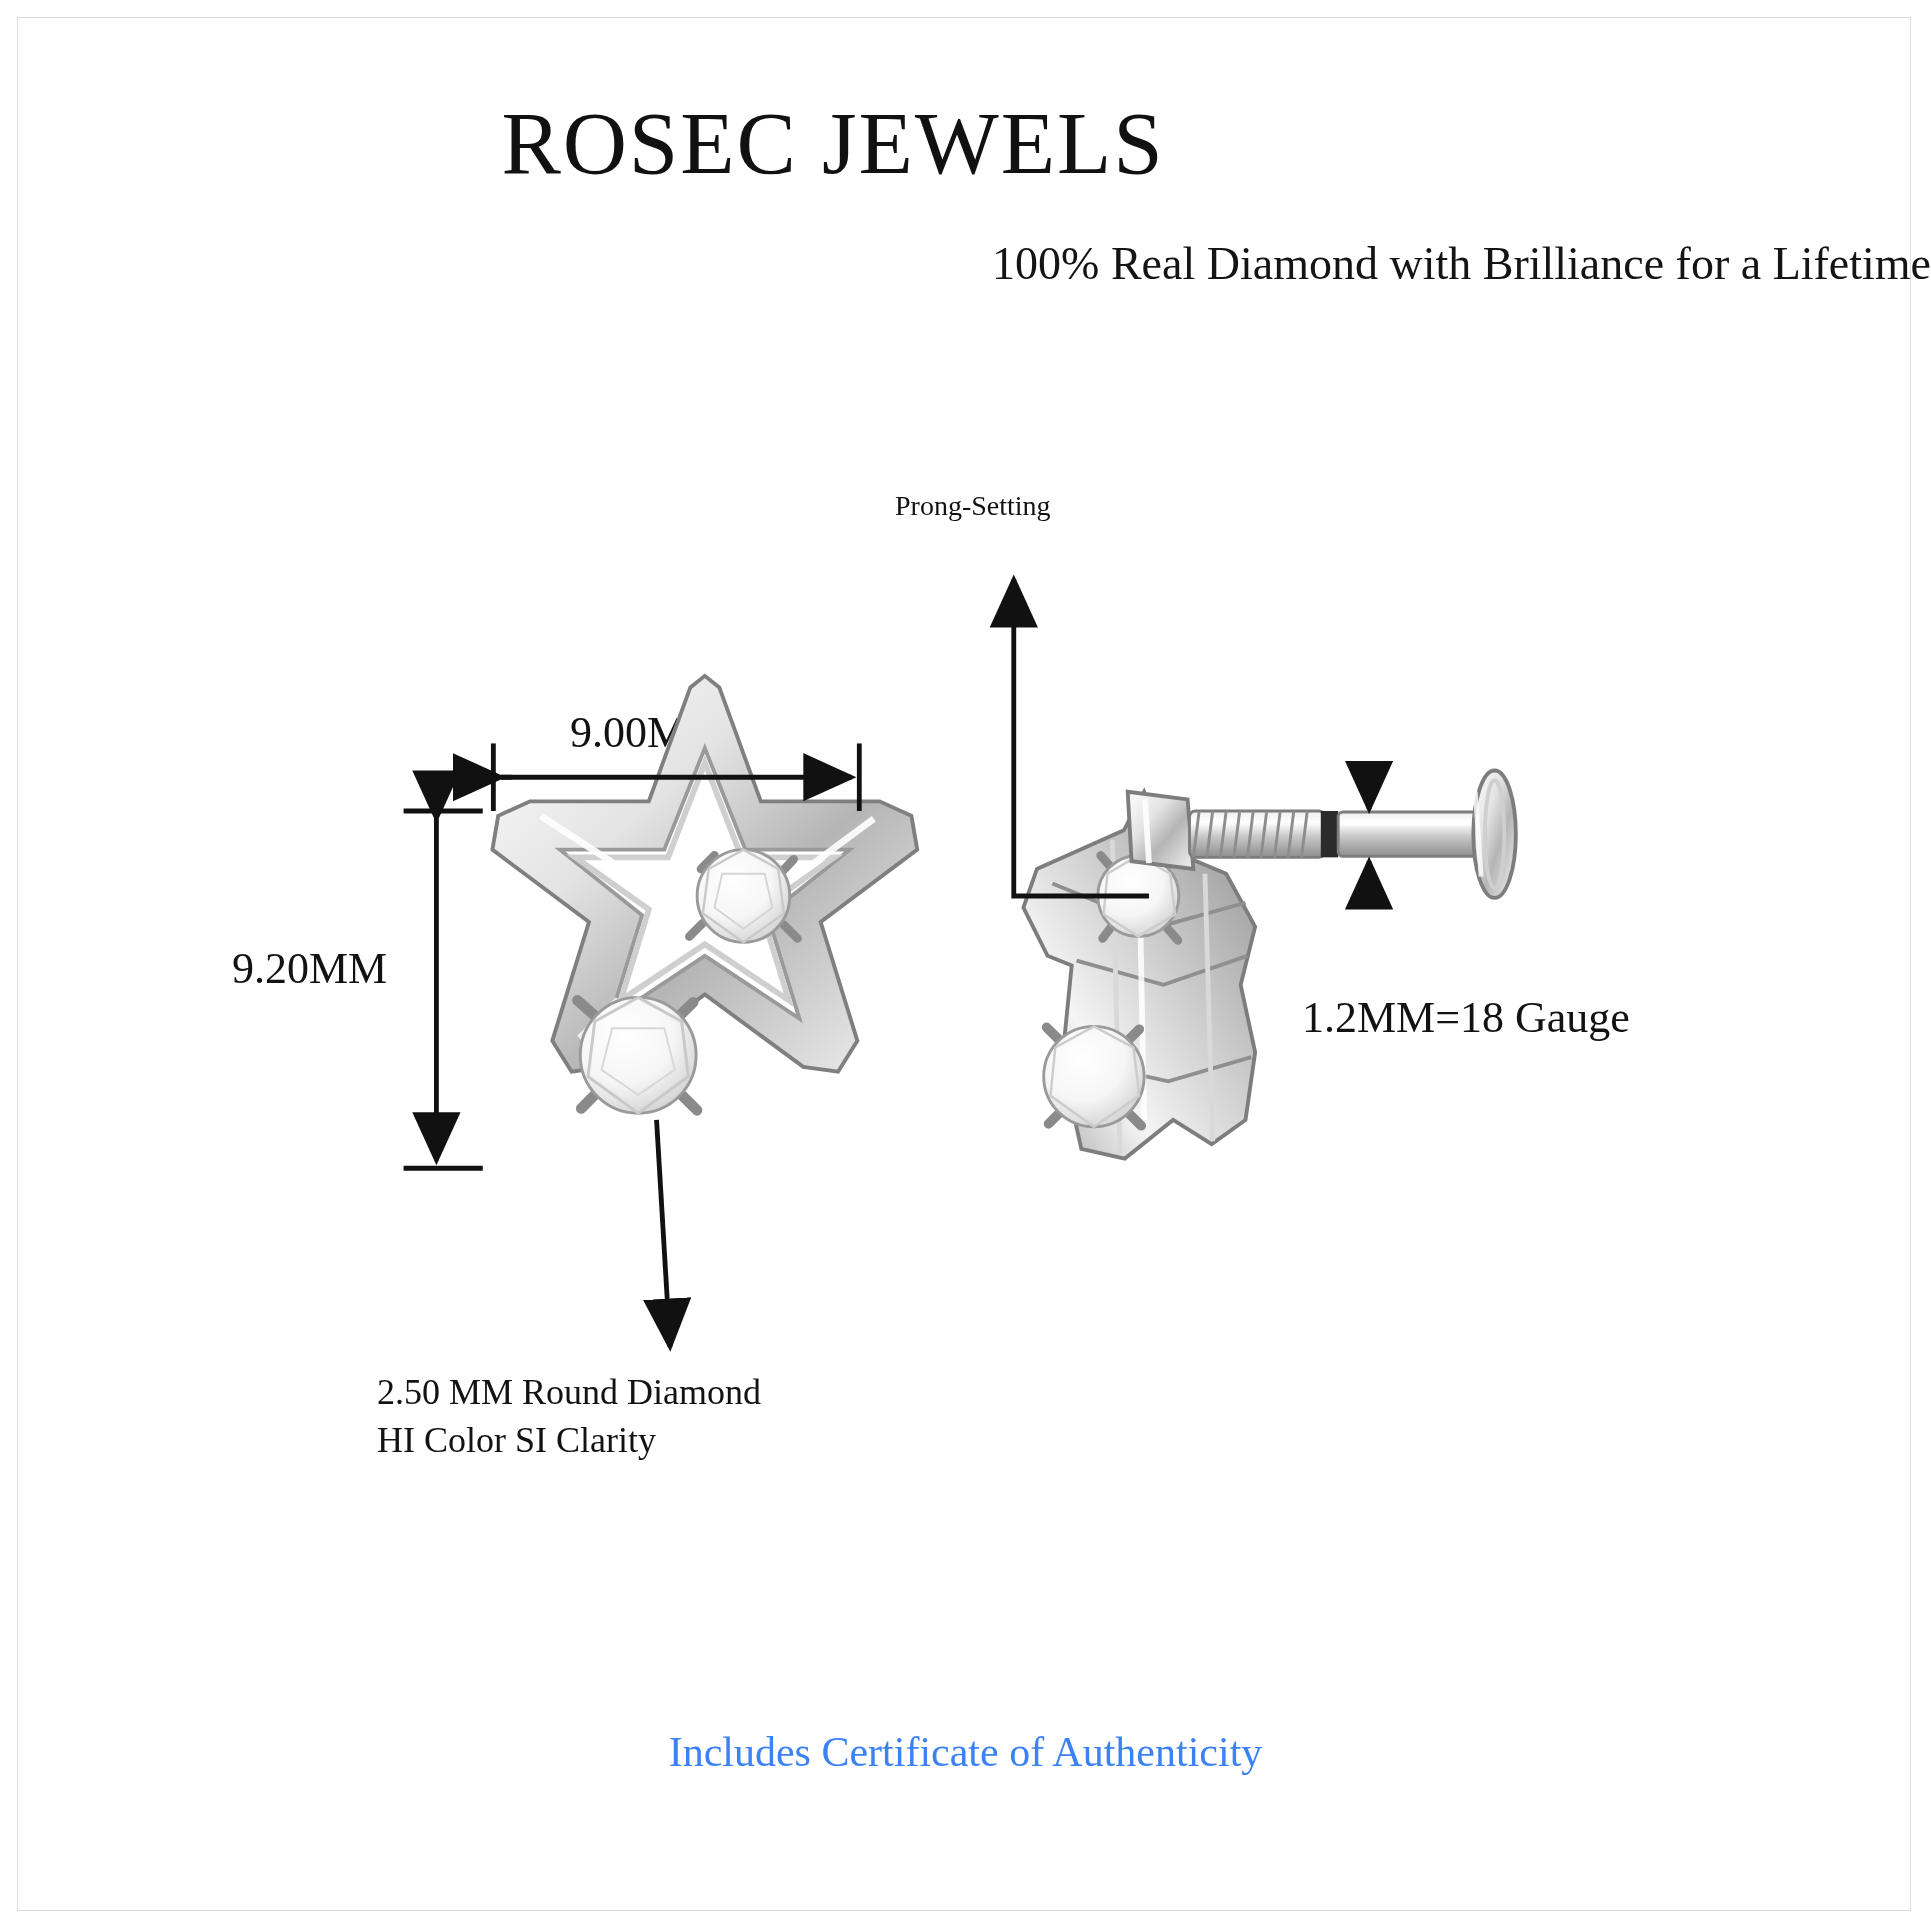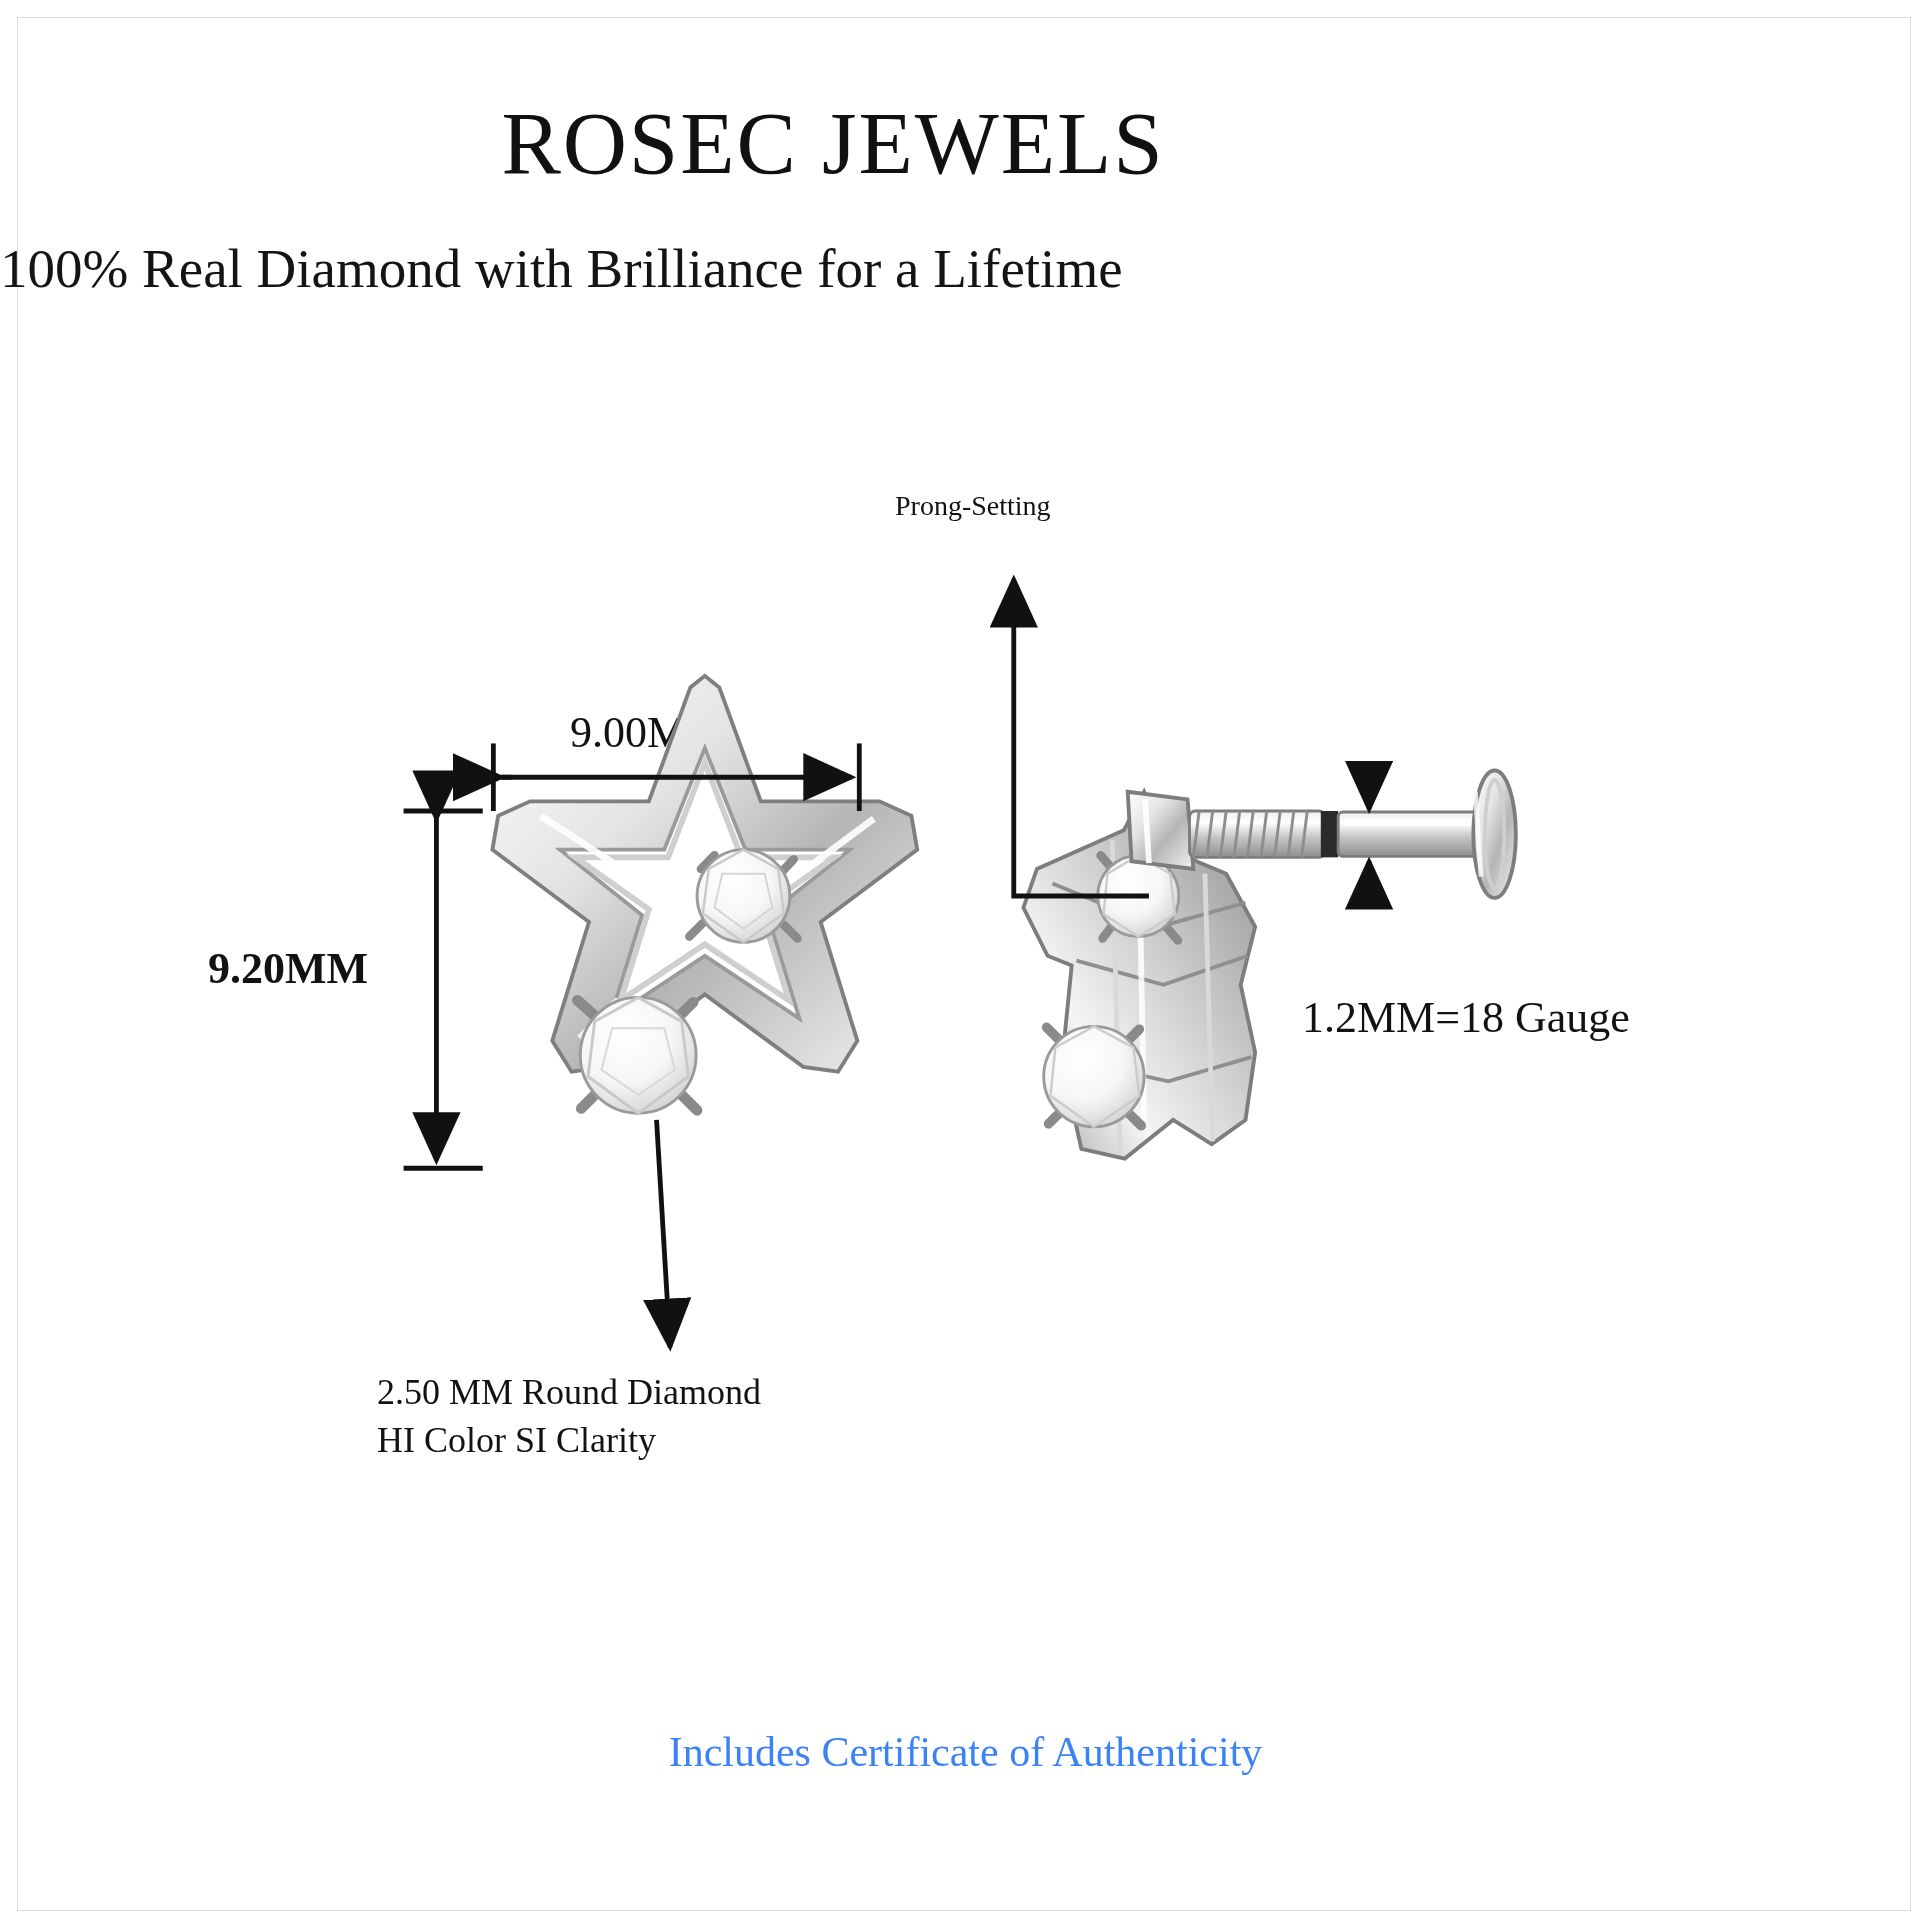--- a/index.html
+++ b/index.html
@@ -33,22 +33,22 @@
     font-size: 89px;
     letter-spacing: 1.9px;
     font-weight: 400;
     color: #111;
   }
   .brand-sub {
     position: absolute;
     left: 0;
     top: 237px;
     width: 1931px;
-    text-align: left;
-    font-size: 55px;
+    text-align: right;
+    font-size: 46px;
     font-weight: 400;
     color: #141414;
   }
   .footer-note {
     position: absolute;
     left: 0;
     top: 1728px;
     width: 1931px;
     text-align: center;
     font-size: 42px;
@@ -56,21 +56,21 @@
   }
   .label {
     position: absolute;
     font-size: 42px;
     color: #121212;
     white-space: pre-line;
     line-height: 1.25;
   }
   #lbl-prong { left: 848px; top: 488px; font-size: 28px; margin-left: 47px; }
   #lbl-width { left: 570px; top: 705px; font-size: 44px; }
-  #lbl-height { left: 208px; top: 941px; font-size: 44px; font-weight: bold; }
+  #lbl-height { left: 232px; top: 941px; font-size: 44px; }
   #lbl-gauge { left: 1302px; top: 990px; font-size: 44px; font-family: Liberation Serif, serif; }
   #lbl-diamond { left: 377px; top: 1369px; font-size: 36px; line-height: 1.32; }
 
   svg.art {
     position: absolute;
     left: 0; top: 0;
     width: 1931px;
     height: 1931px;
   }
 </style>

